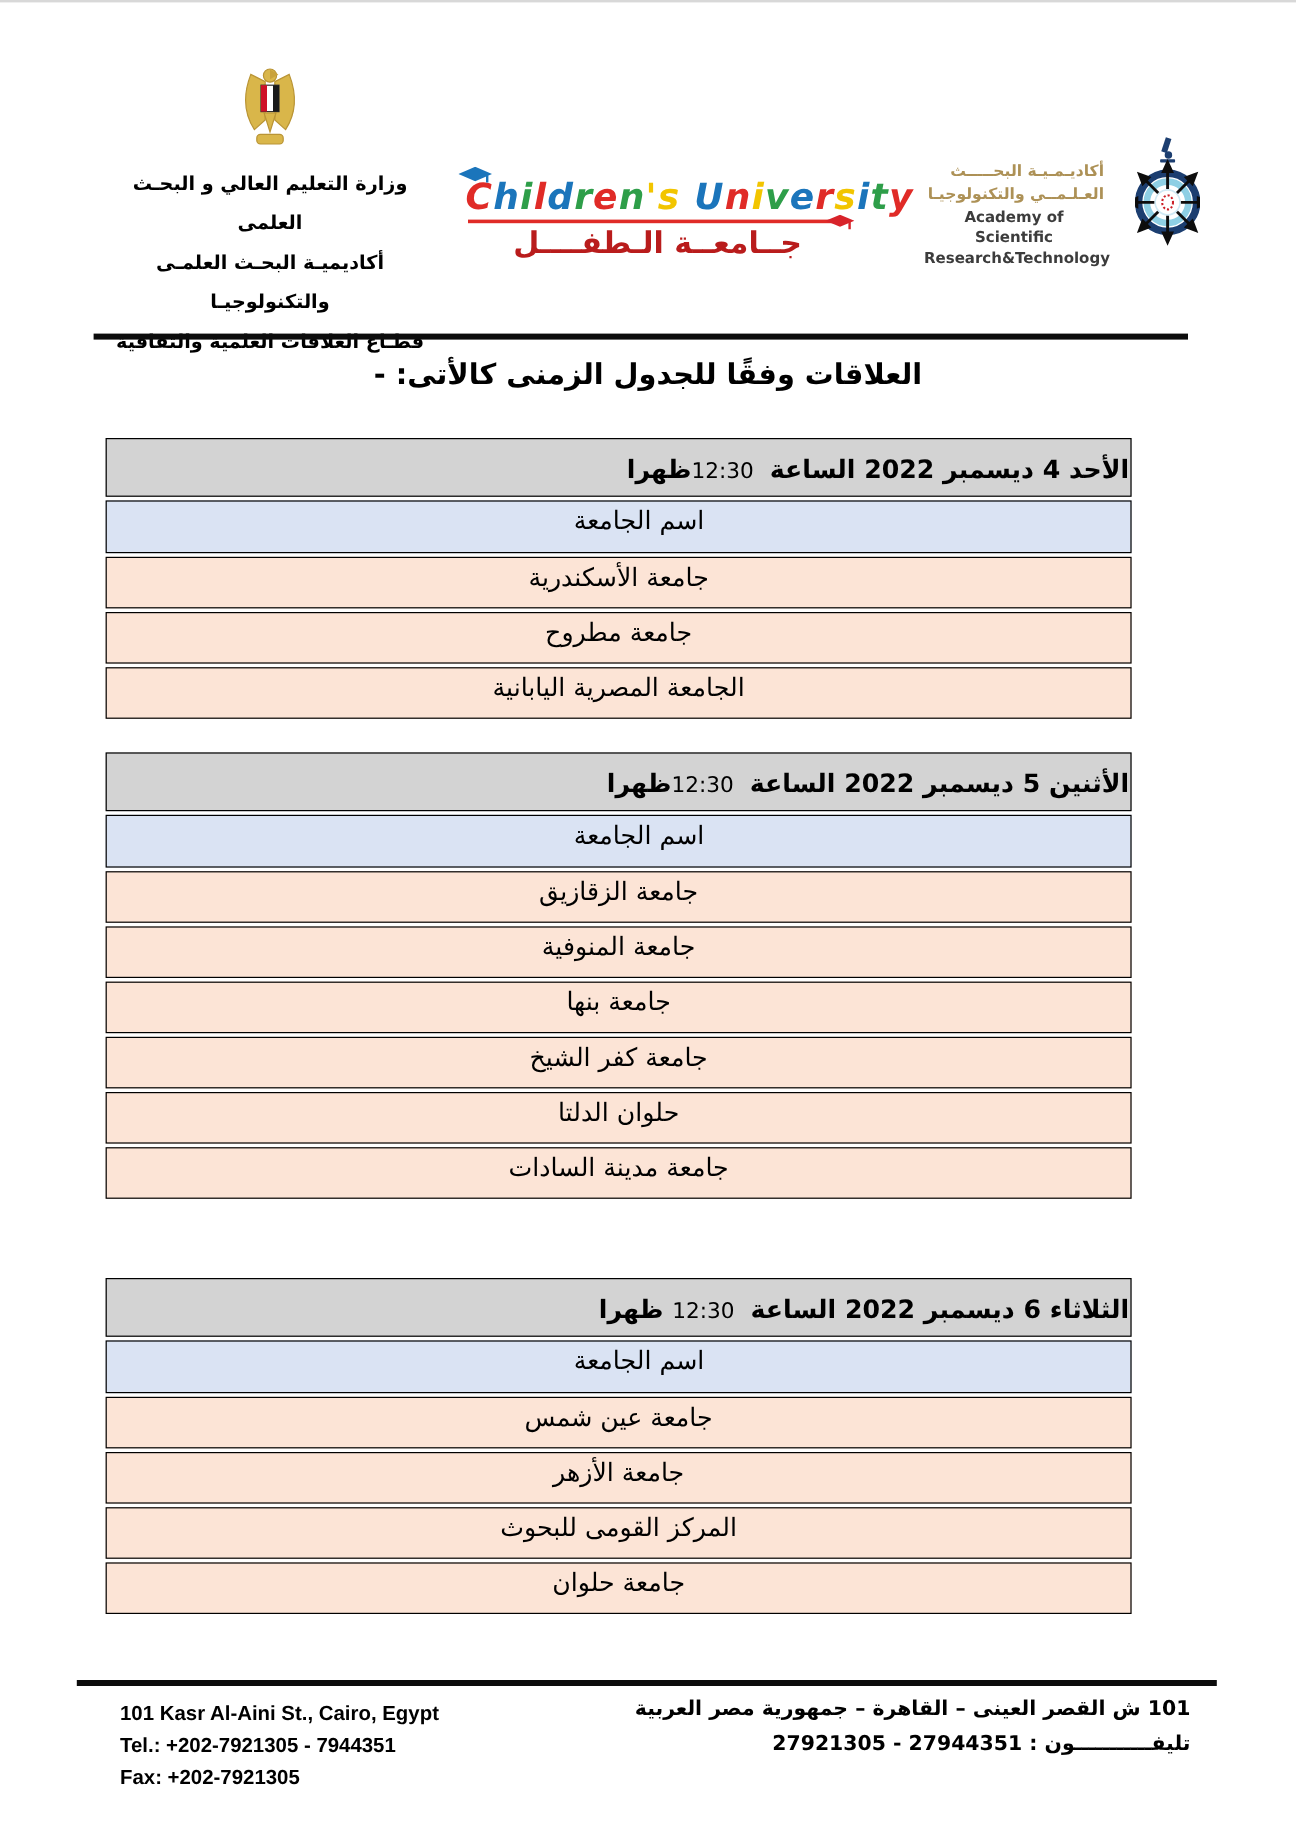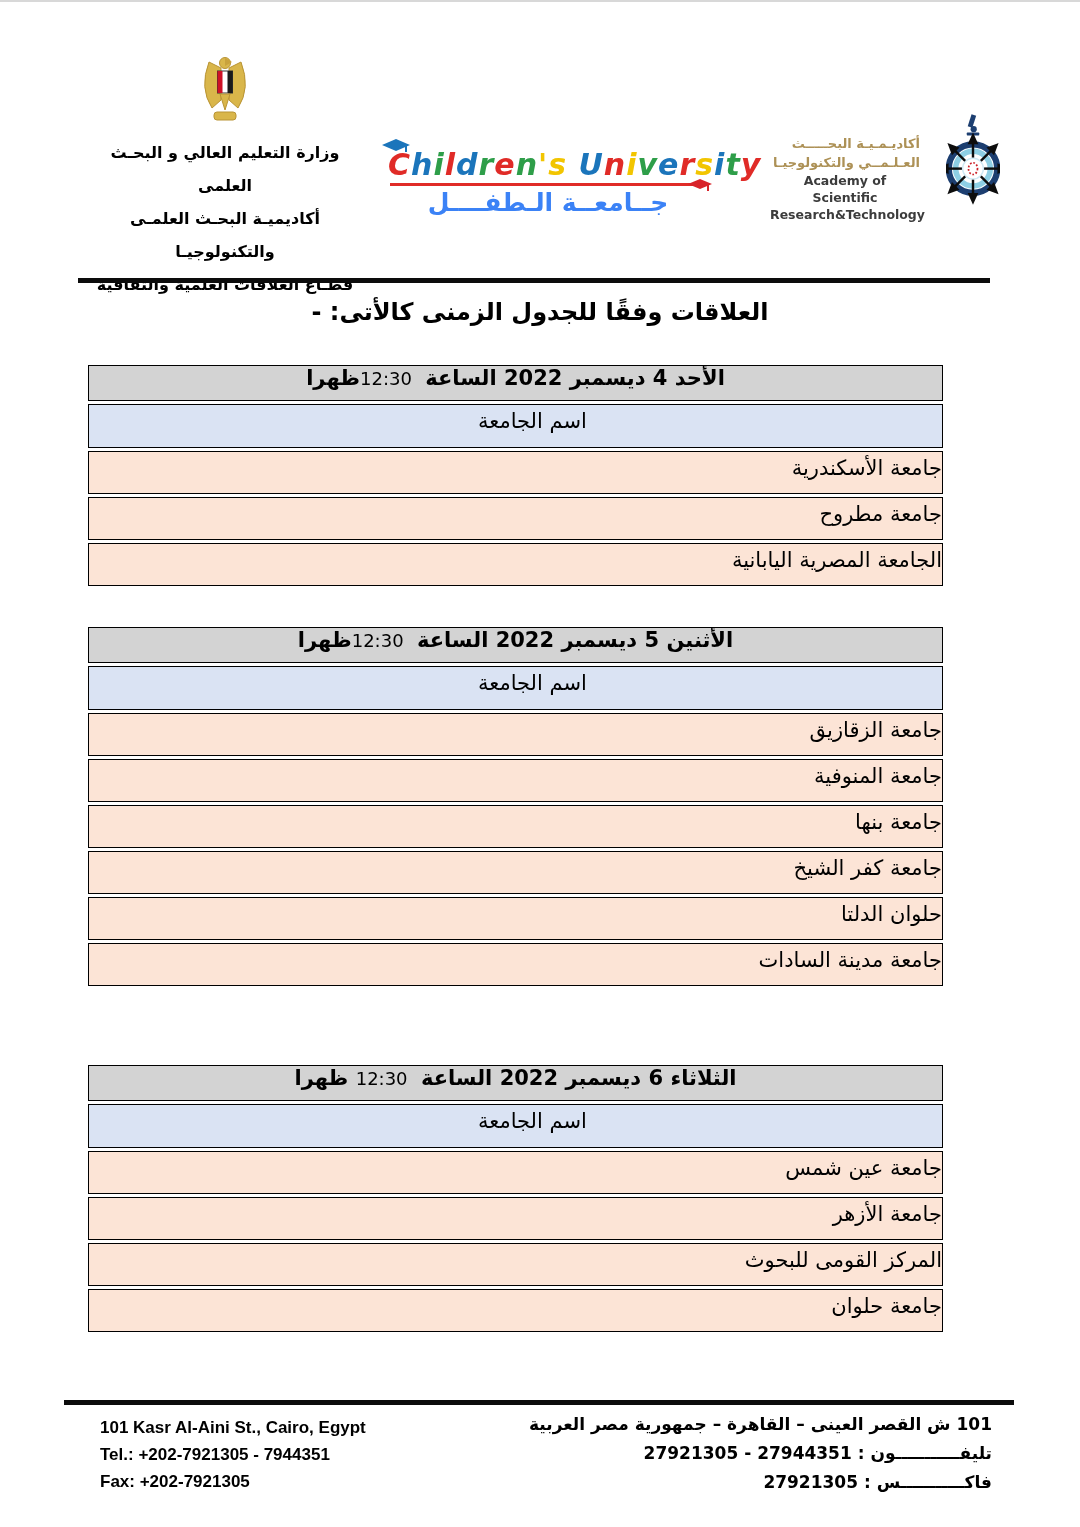--- a/index.html
+++ b/index.html
@@ -8,41 +8,41 @@
     font-family:"DejaVu Sans",sans-serif;color:#000;overflow:hidden;
     border-top:2px solid #d8d8d8;
   }
   
   .ministry{position:absolute;left:95px;top:52px;width:260px;text-align:center;}
   .eagle{display:block;margin:0 auto 6px auto;}
   .m-line{font-weight:bold;font-size:16px;line-height:33px;direction:rtl;}
   .cu{position:absolute;left:388px;top:146px;width:320px;text-align:center;}
   .cu-en{position:relative;font-size:30px;font-weight:bold;letter-spacing:1px;white-space:pre;line-height:34px;font-style:italic;}
   .cu-underline{height:3px;background:#e02b27;margin:1px 2px 3px 2px;}
-  .cu-ar{position:relative;direction:rtl;color:#3b82f6;font-size:25px;font-weight:bold;line-height:28px;}
+  .cu-ar{position:relative;direction:rtl;color:#b91c1c;font-size:25px;font-weight:bold;line-height:28px;}
   .cap-en{position:absolute;left:-6px;top:-9px;}
   .cap-ar{position:absolute;right:-4px;top:-10px;}
   .asrt{position:absolute;left:770px;top:88px;width:230px;display:flex;align-items:flex-start;gap:24px;}
   .asrt-text{margin-top:44px;width:150px;text-align:right;}
   .asrt-ar{direction:rtl;color:#ad9156;font-weight:bold;font-size:13px;line-height:19px;}
   .asrt-en{color:#3c3c3c;font-weight:bold;font-size:12.5px;line-height:17px;text-align:center;}
   .asrt-emblem{margin-left:2px;}
   .rule{position:absolute;background:#0c0c0c;}
   .top-rule{left:78px;top:276px;width:912px;height:5px;}
   .bottom-rule{left:64px;top:1398px;width:950px;height:5px;}
   
   .doc-title{position:absolute;left:0;top:296px;width:1080px;text-align:center;
     direction:rtl;font-size:24px;font-weight:bold;margin:0;}
   
   table.sched{position:absolute;left:88px;width:855px;border-collapse:separate;border-spacing:0 3px;direction:rtl;}
   .t1{top:360px;} .t2{top:622px;} .t3{top:1060px;}
   table.sched td{border:1.5px solid #000;vertical-align:top;font-size:21px;}
-  td.session{background:#d3d3d3;height:33px;text-align:center;font-weight:bold;padding-top:0;margin-left:32px;}
+  td.session{background:#d3d3d3;height:33px;font-weight:bold;padding-top:13px;margin-left:32px;}
   td.colhead{background:#dae3f3;height:37px;text-align:center;padding-top:4px;padding-left:35px;}
-  td.uni{background:#fce4d6;height:37px;text-align:right;padding:4px 0 0 0;}
+  td.uni{background:#fce4d6;height:37px;text-align:center;padding:4px 0 0 0;}
   .time{font-weight:400;font-size:18px;margin:0 6px 0 0;}
   
   .foot-en{position:absolute;left:100px;top:1412px;font-family:"Liberation Sans","DejaVu Sans",sans-serif;
     font-weight:bold;font-size:17px;line-height:27px;}
   .foot-ar{position:absolute;right:88px;top:1408px;direction:rtl;text-align:right;
     font-size:17px;line-height:29px;font-weight:bold;}
 </style>
 </head>
 <body>
 
@@ -211,16 +211,15 @@
 
   <div class="foot-en">
     <div>101 Kasr Al-Aini St., Cairo, Egypt</div>
     <div>Tel.: +202-7921305 - 7944351</div>
     <div>Fax: +202-7921305</div>
   </div>
 
   <div class="foot-ar">
     <div>101 ش القصر العينى – القاهرة – جمهورية مصر العربية</div>
     <div>تليفـــــــــــون : 27944351 - 27921305</div>
-    <div>فاكـــــــــــس : 27921305</div>
   </div>
 
 </div>
 
 </body></html>

